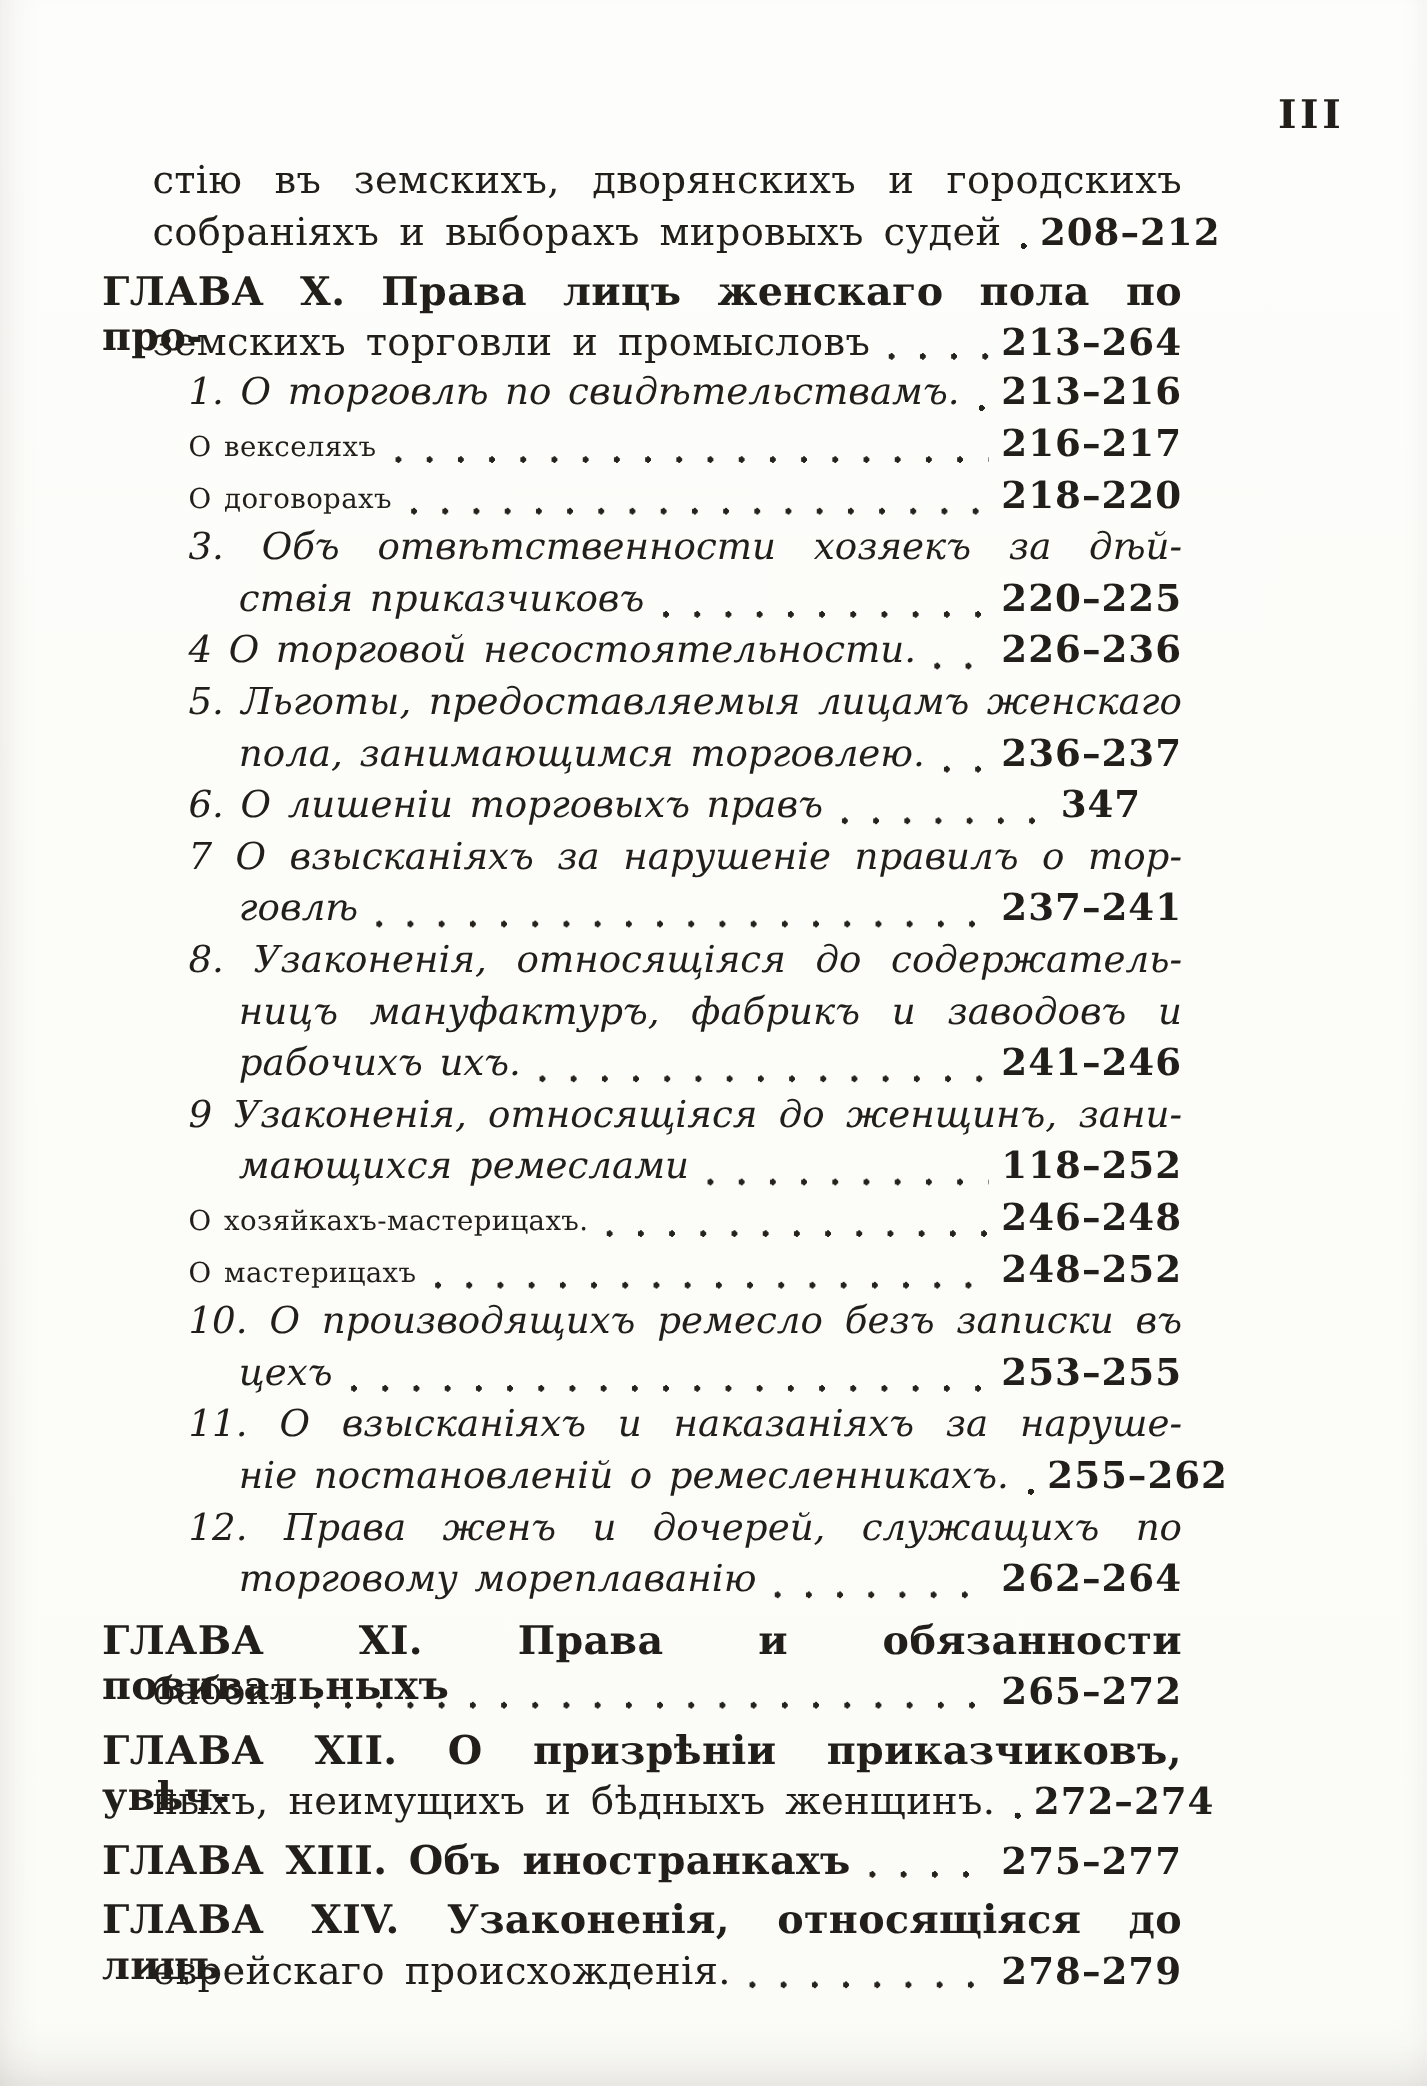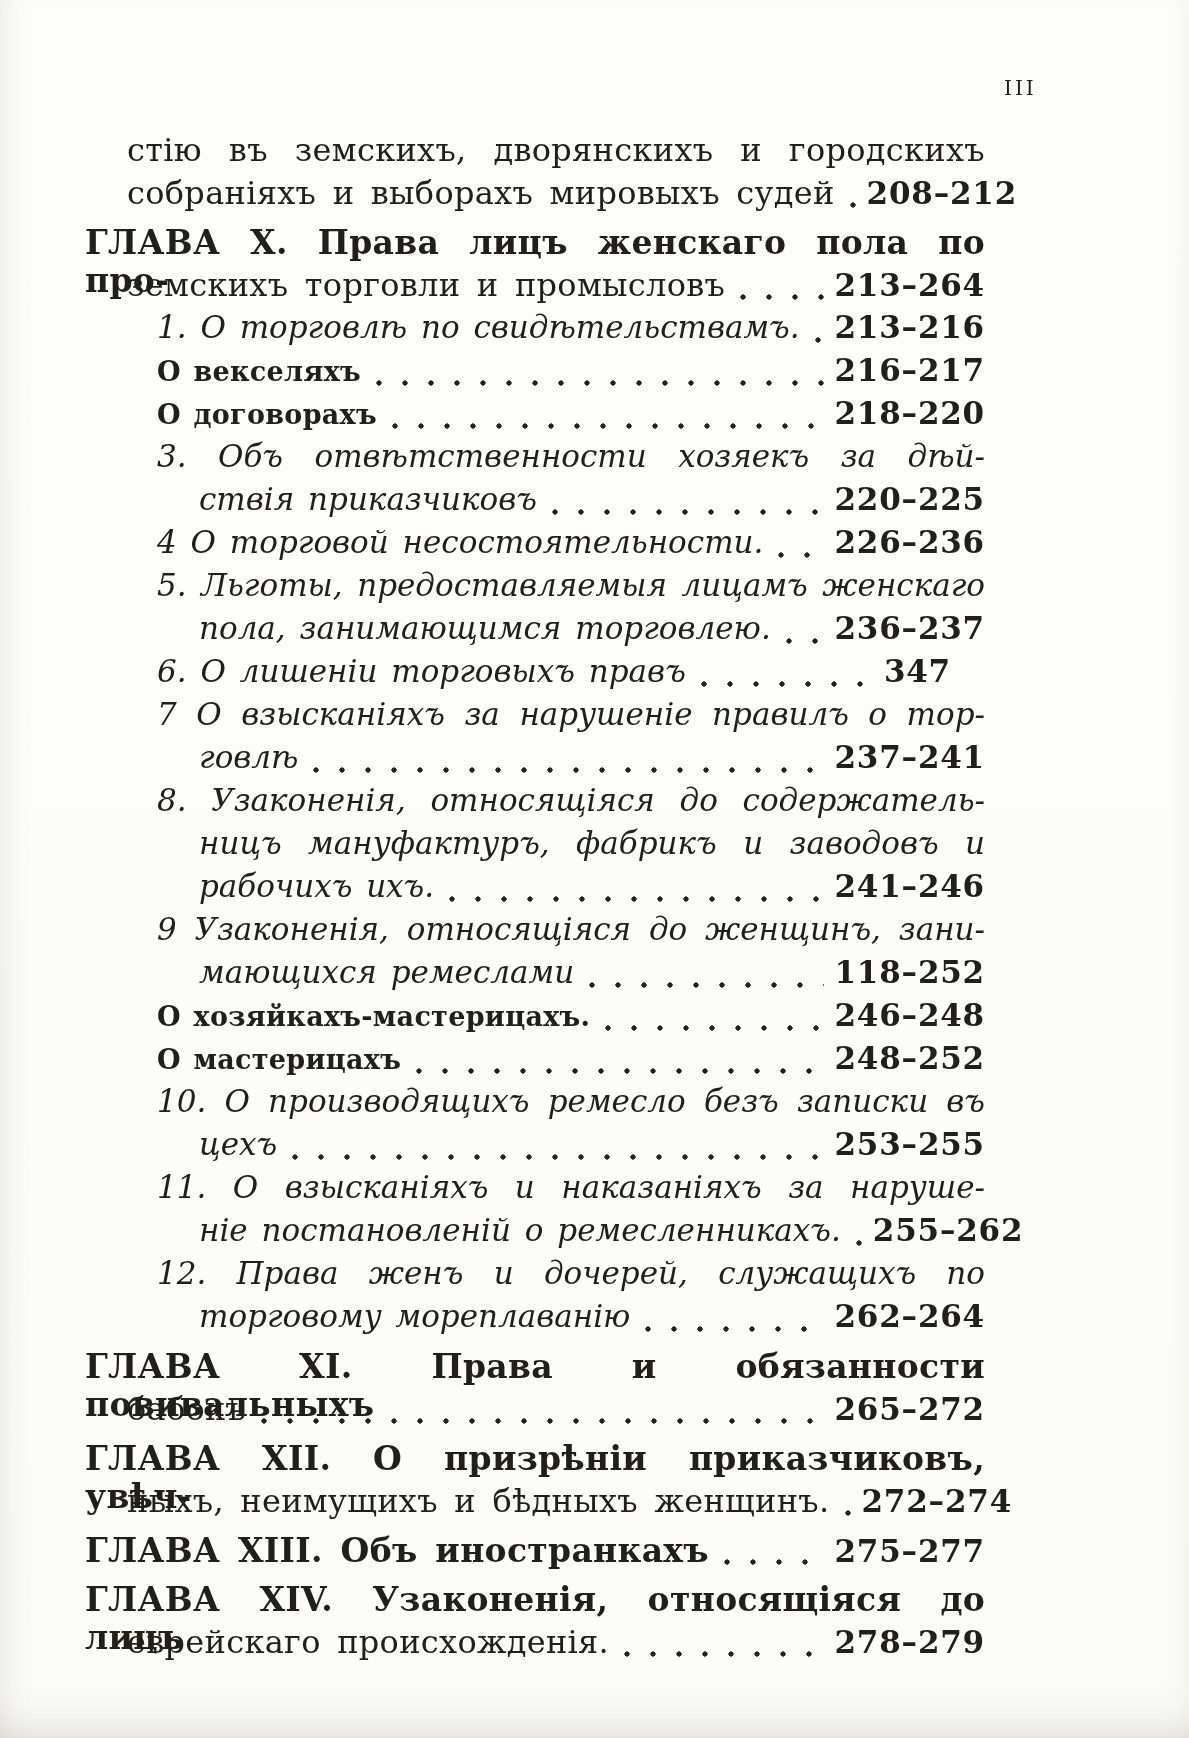--- a/index.html
+++ b/index.html
@@ -11,22 +11,22 @@
     color: #221e19;
     font-family: "DejaVu Serif", "Liberation Serif", serif;
   }
   .paper-vignette {
     position: absolute; inset: 0; pointer-events: none;
     box-shadow: inset 0 -32px 60px -44px rgba(70,62,52,.30),
                 inset 28px 0 50px -46px rgba(70,62,52,.20),
                 inset -18px 0 40px -40px rgba(70,62,52,.12);
   }
   .folio {
-    position: absolute; top: 76px; left: 1004px;
-    font-size: 20px; font-weight: normal; letter-spacing: 3px;
+    position: absolute; top: 76px; left: 1065px;
+    font-size: 33px; font-weight: bold; letter-spacing: 3px;
   }
   .toc {
     position: absolute; left: 85px; top: 132px; width: 900px;
   }
   .line {
     display: flex; align-items: baseline;
     height: 43px; line-height: 1.15;
   }
   .line .txt { flex-shrink: 0; white-space: pre; }
   .line .pages { flex-shrink: 0; }
@@ -35,21 +35,21 @@
   .item      { padding-left: 72px; }
   .item-cont { padding-left: 114px; }
   .sub       { padding-left: 72px; }
   
   .chapter   { margin-top: 6px; }
   
   .chapter .txt { font-size: 33px; font-weight: bold; word-spacing: 6px; letter-spacing: .3px; }
   .cont .txt    { font-size: 32px; font-weight: normal; word-spacing: 6px; letter-spacing: .3px; }
   .item .txt, .item-cont .txt { font-size: 31px; font-style: italic; word-spacing: 4px; }
   .tight .txt   { font-size: 29px; letter-spacing: -0.4px; word-spacing: 2px; }
-  .sub .txt     { font-size: 27px; font-weight: bold; word-spacing: 3px; letter-spacing: .3px; }
+  .sub .txt     { font-size: 23px; font-weight: normal; word-spacing: 3px; letter-spacing: .3px; }
   .pages        { font-size: 31px; font-weight: bold; letter-spacing: .8px; white-space: pre; text-align: center; }
   .pages.single { padding-right: 34px; }
   
   .fill .txt {
     flex: 1 1 auto; display: block; white-space: normal;
     text-align: justify; text-align-last: justify;
   }
   
   .leader {
     flex: 1 1 30px; min-width: 8px;

